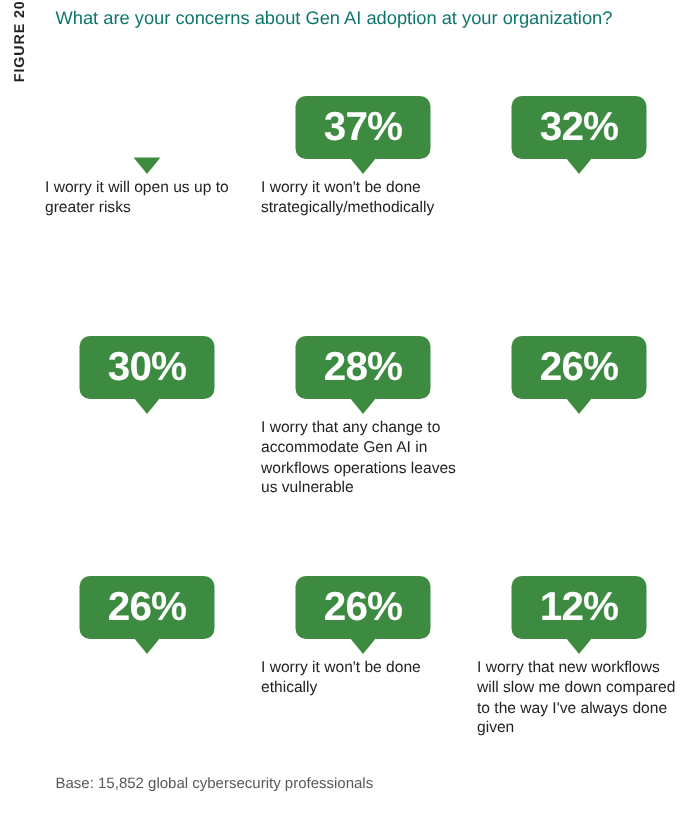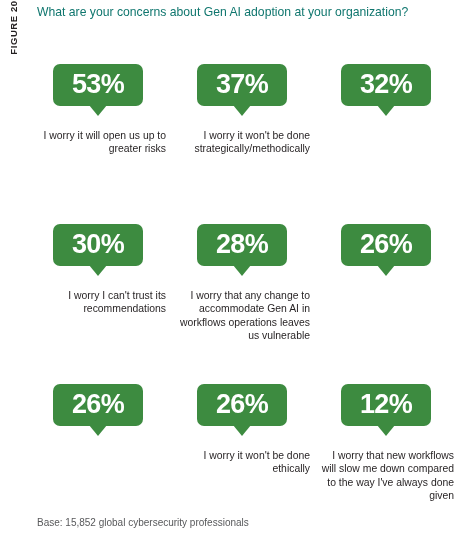--- a/index.html
+++ b/index.html
@@ -105,25 +105,25 @@
     width: 0;
     height: 0;
     border-left: 9px solid transparent;
     border-right: 9px solid transparent;
     border-top: 11px solid #3d8b40;
   }
 
   
   .stat-caption {
     width: 100%;
-    text-align: right;
+    text-align: left;
     font-size: 10.4px;
     line-height: 13.4px;
     color: #231f20;
-    margin-top: 12px;
+    margin-top: 2px;
   }
 
   
   #base-note {
     position: absolute;
     left: 37px;
     top: 517px;
     font-size: 10px;
     line-height: 11px;
     color: #58595b;
@@ -135,23 +135,20 @@
 <div id="figure-label">
   <span class="vtext">FIGURE 20</span>
 </div>
 
 <div id="page-title">What are your concerns about Gen AI adoption at your organization?</div>
 
 <div id="stat-grid">
 
   <div class="stat-cell">
     <div class="badge-wrap">
-      <div class="badge">
-        <span class="badge-value">53%</span>
-      </div>
       <div class="badge-tail"></div>
     </div>
     <div class="stat-caption">I worry it will open us up to greater risks</div>
   </div>
 
   <div class="stat-cell">
     <div class="badge-wrap">
       <div class="badge">
         <span class="badge-value">37%</span>
       </div>
@@ -169,21 +166,20 @@
     </div>
   </div>
 
   <div class="stat-cell">
     <div class="badge-wrap">
       <div class="badge">
         <span class="badge-value">30%</span>
       </div>
       <div class="badge-tail"></div>
     </div>
-    <div class="stat-caption">I worry I can't trust its recommendations</div>
   </div>
 
   <div class="stat-cell">
     <div class="badge-wrap">
       <div class="badge">
         <span class="badge-value">28%</span>
       </div>
       <div class="badge-tail"></div>
     </div>
     <div class="stat-caption">I worry that any change to accommodate Gen AI in workflows operations leaves us vulnerable</div>

